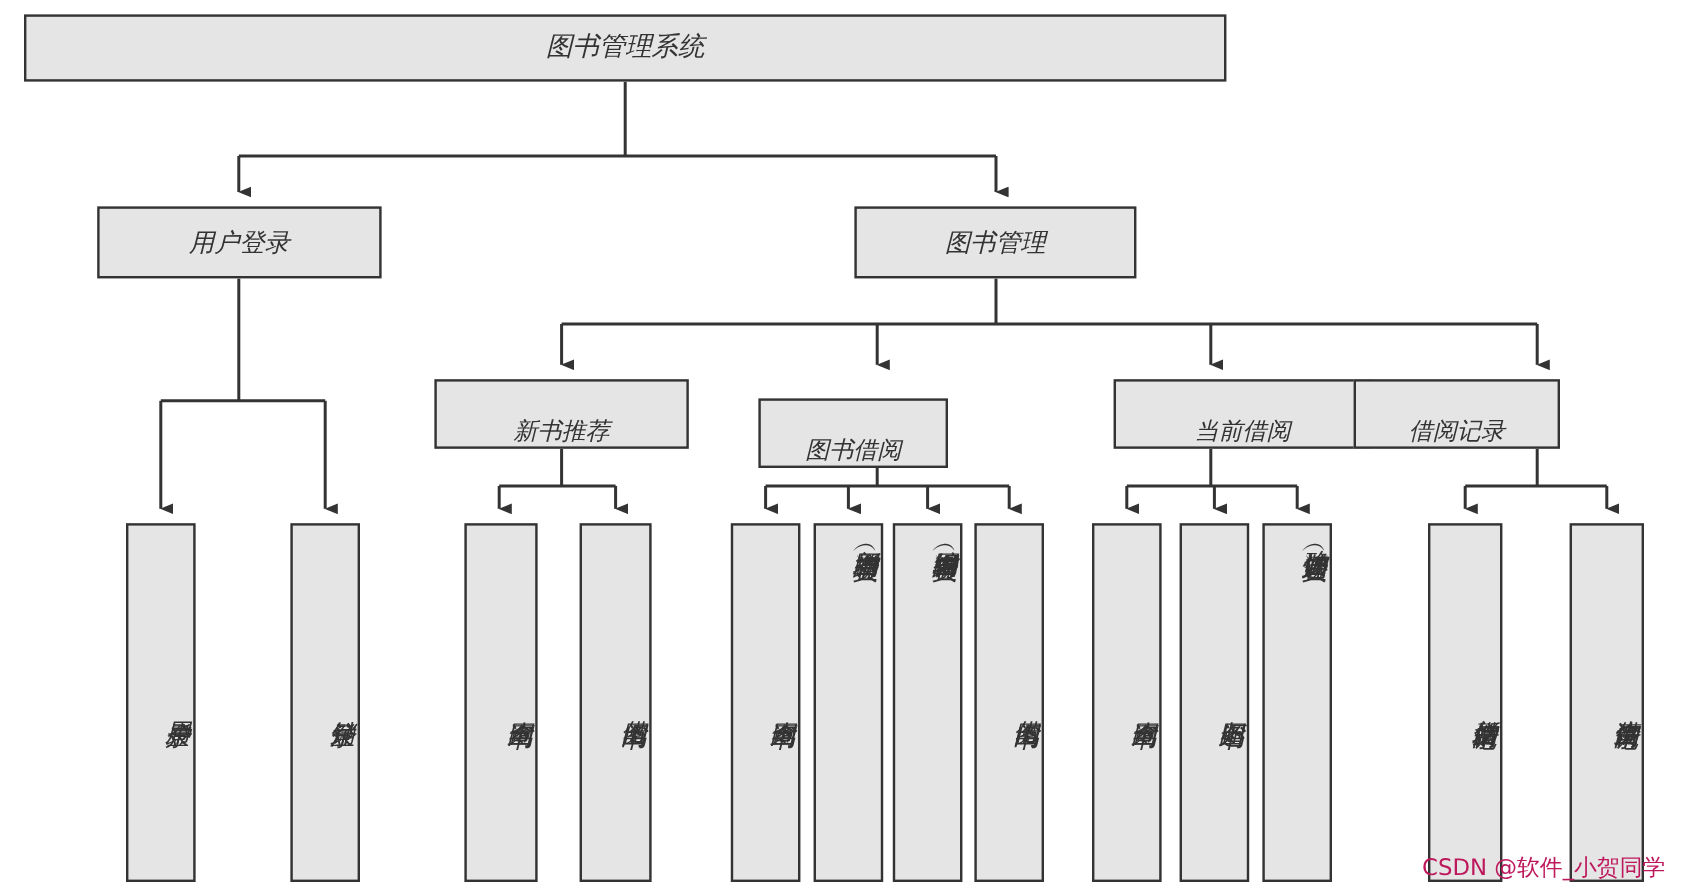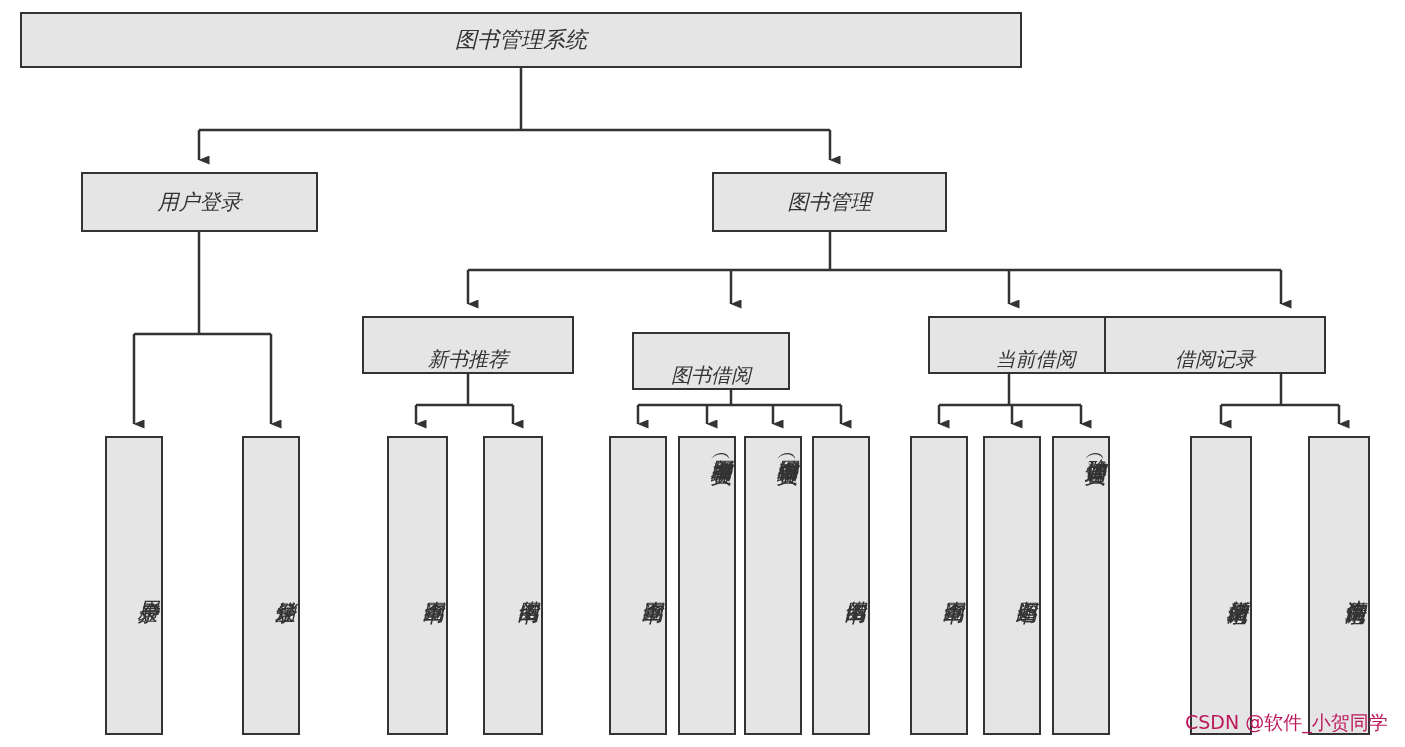--- a/index.html
+++ b/index.html
@@ -140,21 +140,21 @@
 
   <div class="node level2" id="node-l2-0" style="left: 362px; top: 316px; width: 212px; height: 58px;">
     <span>新书推荐</span>
   </div>
   <div class="node level2" id="node-l2-1" style="left: 632px; top: 332px; width: 158px; height: 58px;">
     <span>图书借阅</span>
   </div>
   <div class="node level2" id="node-l2-2" style="left: 902px; top: 316px; width: 215px; height: 58px; margin-left: 26px;">
     <span>当前借阅</span>
   </div>
-  <div class="node level2" id="node-l2-3" style="left: 1104px; top: 316px; width: 222px; height: 58px;">
+  <div class="node level2" id="node-l2-3" style="left: 1128px; top: 316px; width: 172px; height: 58px;">
     <span>借阅记录</span>
   </div>
 
   <div class="node leaf" id="node-leaf-0" style="left: 105px; top: 436px; width: 58px; height: 299px;">
     <span>用户登录</span>
   </div>
   <div class="node leaf" id="node-leaf-1" style="left: 242px; top: 436px; width: 58px; height: 299px;">
     <span>注销登录</span>
   </div>
   <div class="node leaf" id="node-leaf-2" style="left: 387px; top: 436px; width: 61px; height: 299px;">

